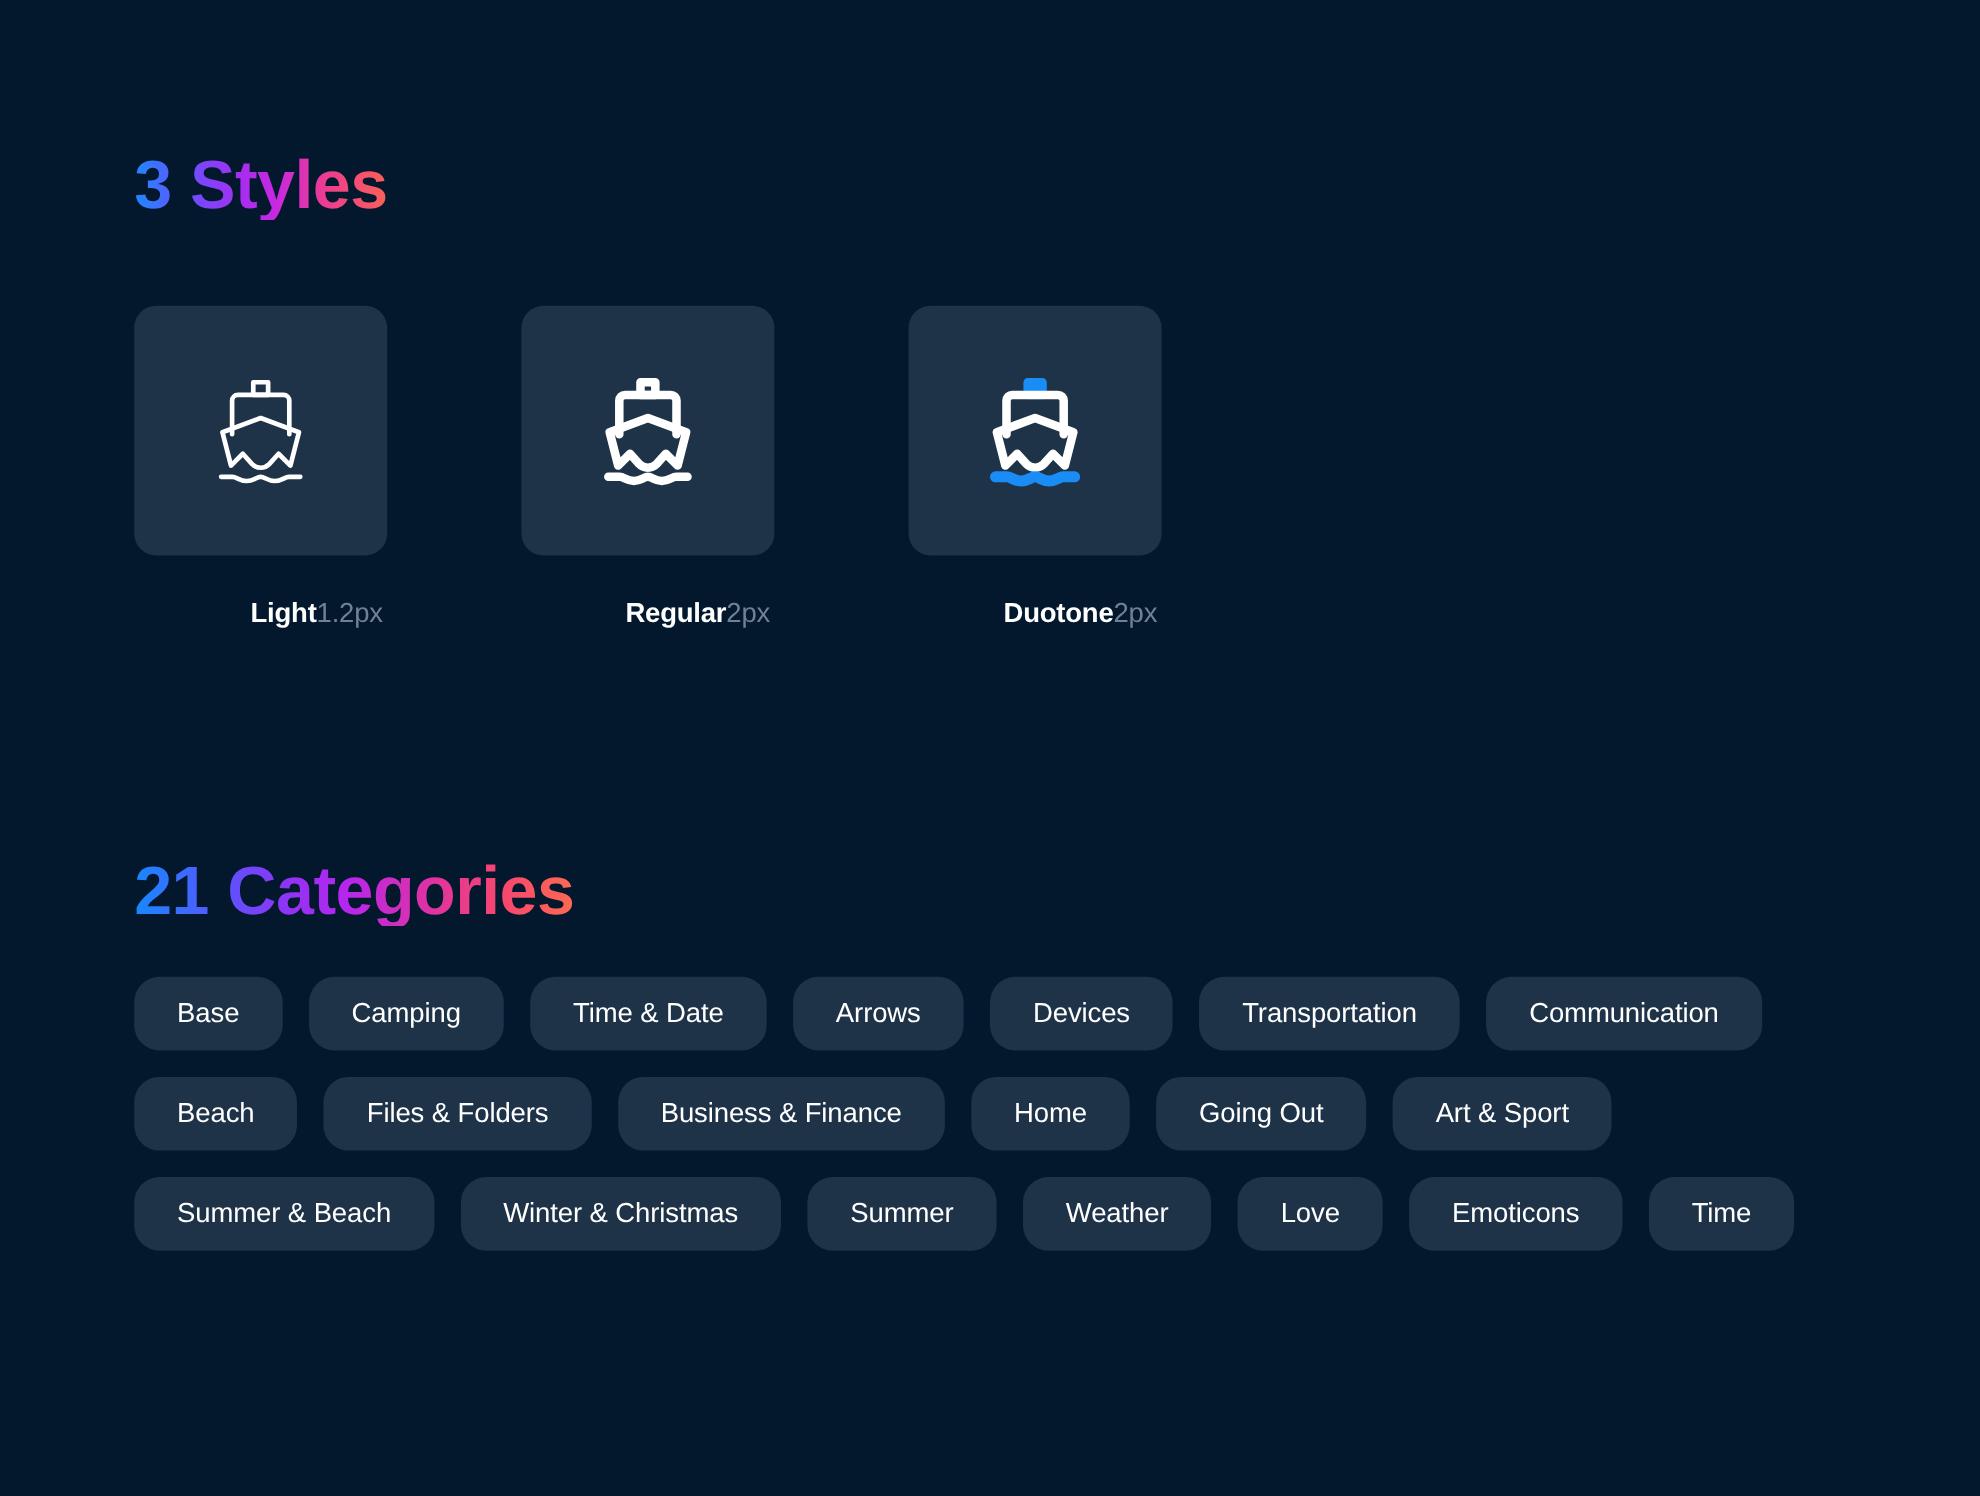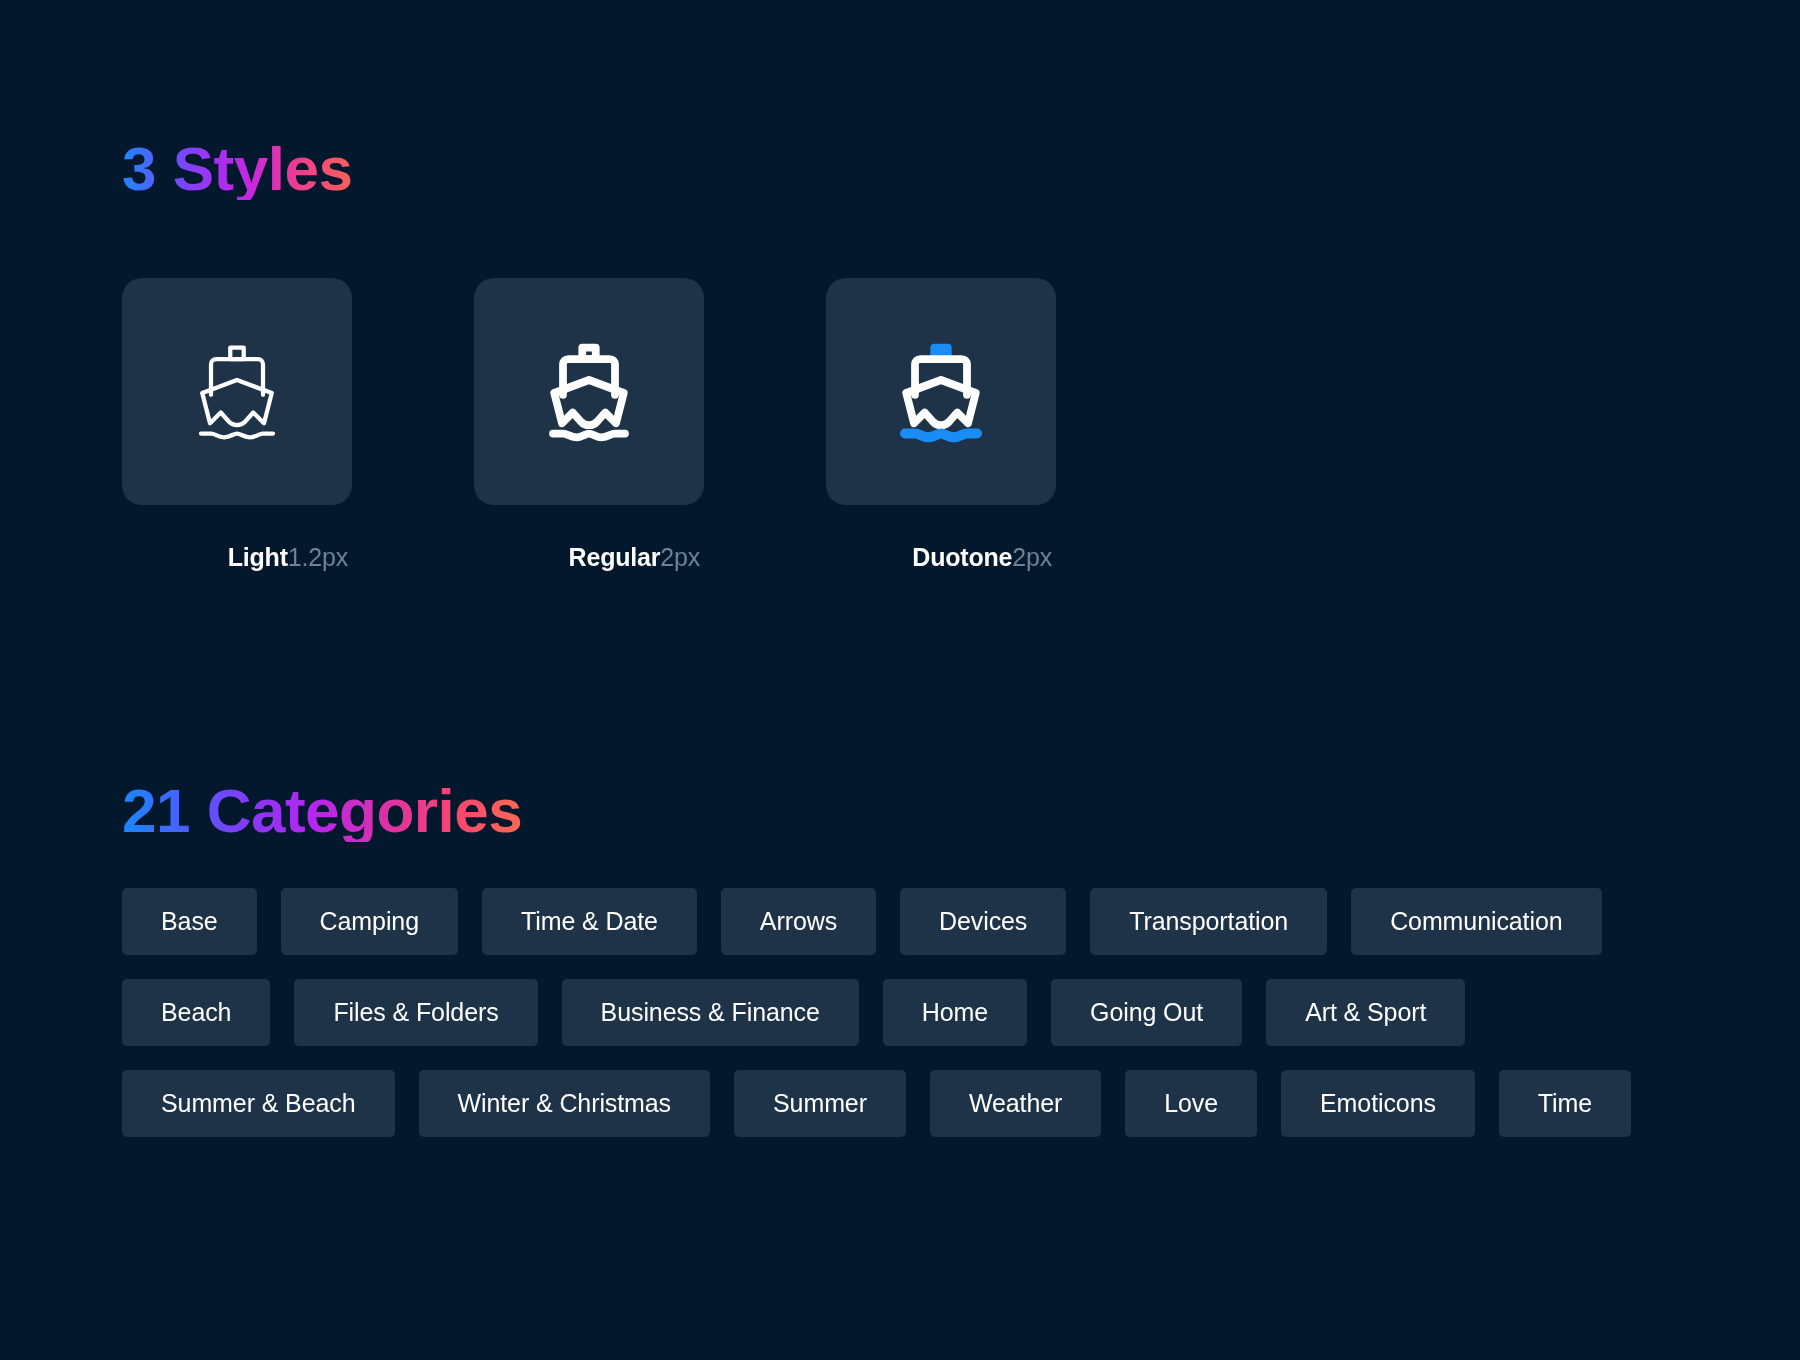--- a/index.html
+++ b/index.html
@@ -111,21 +111,21 @@
     left: 122px;
     top: 888px;
     width: 1520px;
     display: flex;
     flex-wrap: wrap;
     gap: 24px 24px;
   }
 
   .category-pill {
     background: #1e3348;
-    border-radius: 5px;
+    border-radius: 23px;
     height: 67px;
     padding: 0 39px;
     display: flex;
     align-items: center;
     justify-content: center;
     color: #ffffff;
     font-size: 25px;
     font-weight: 400;
     letter-spacing: -0.1px;
     white-space: nowrap;

